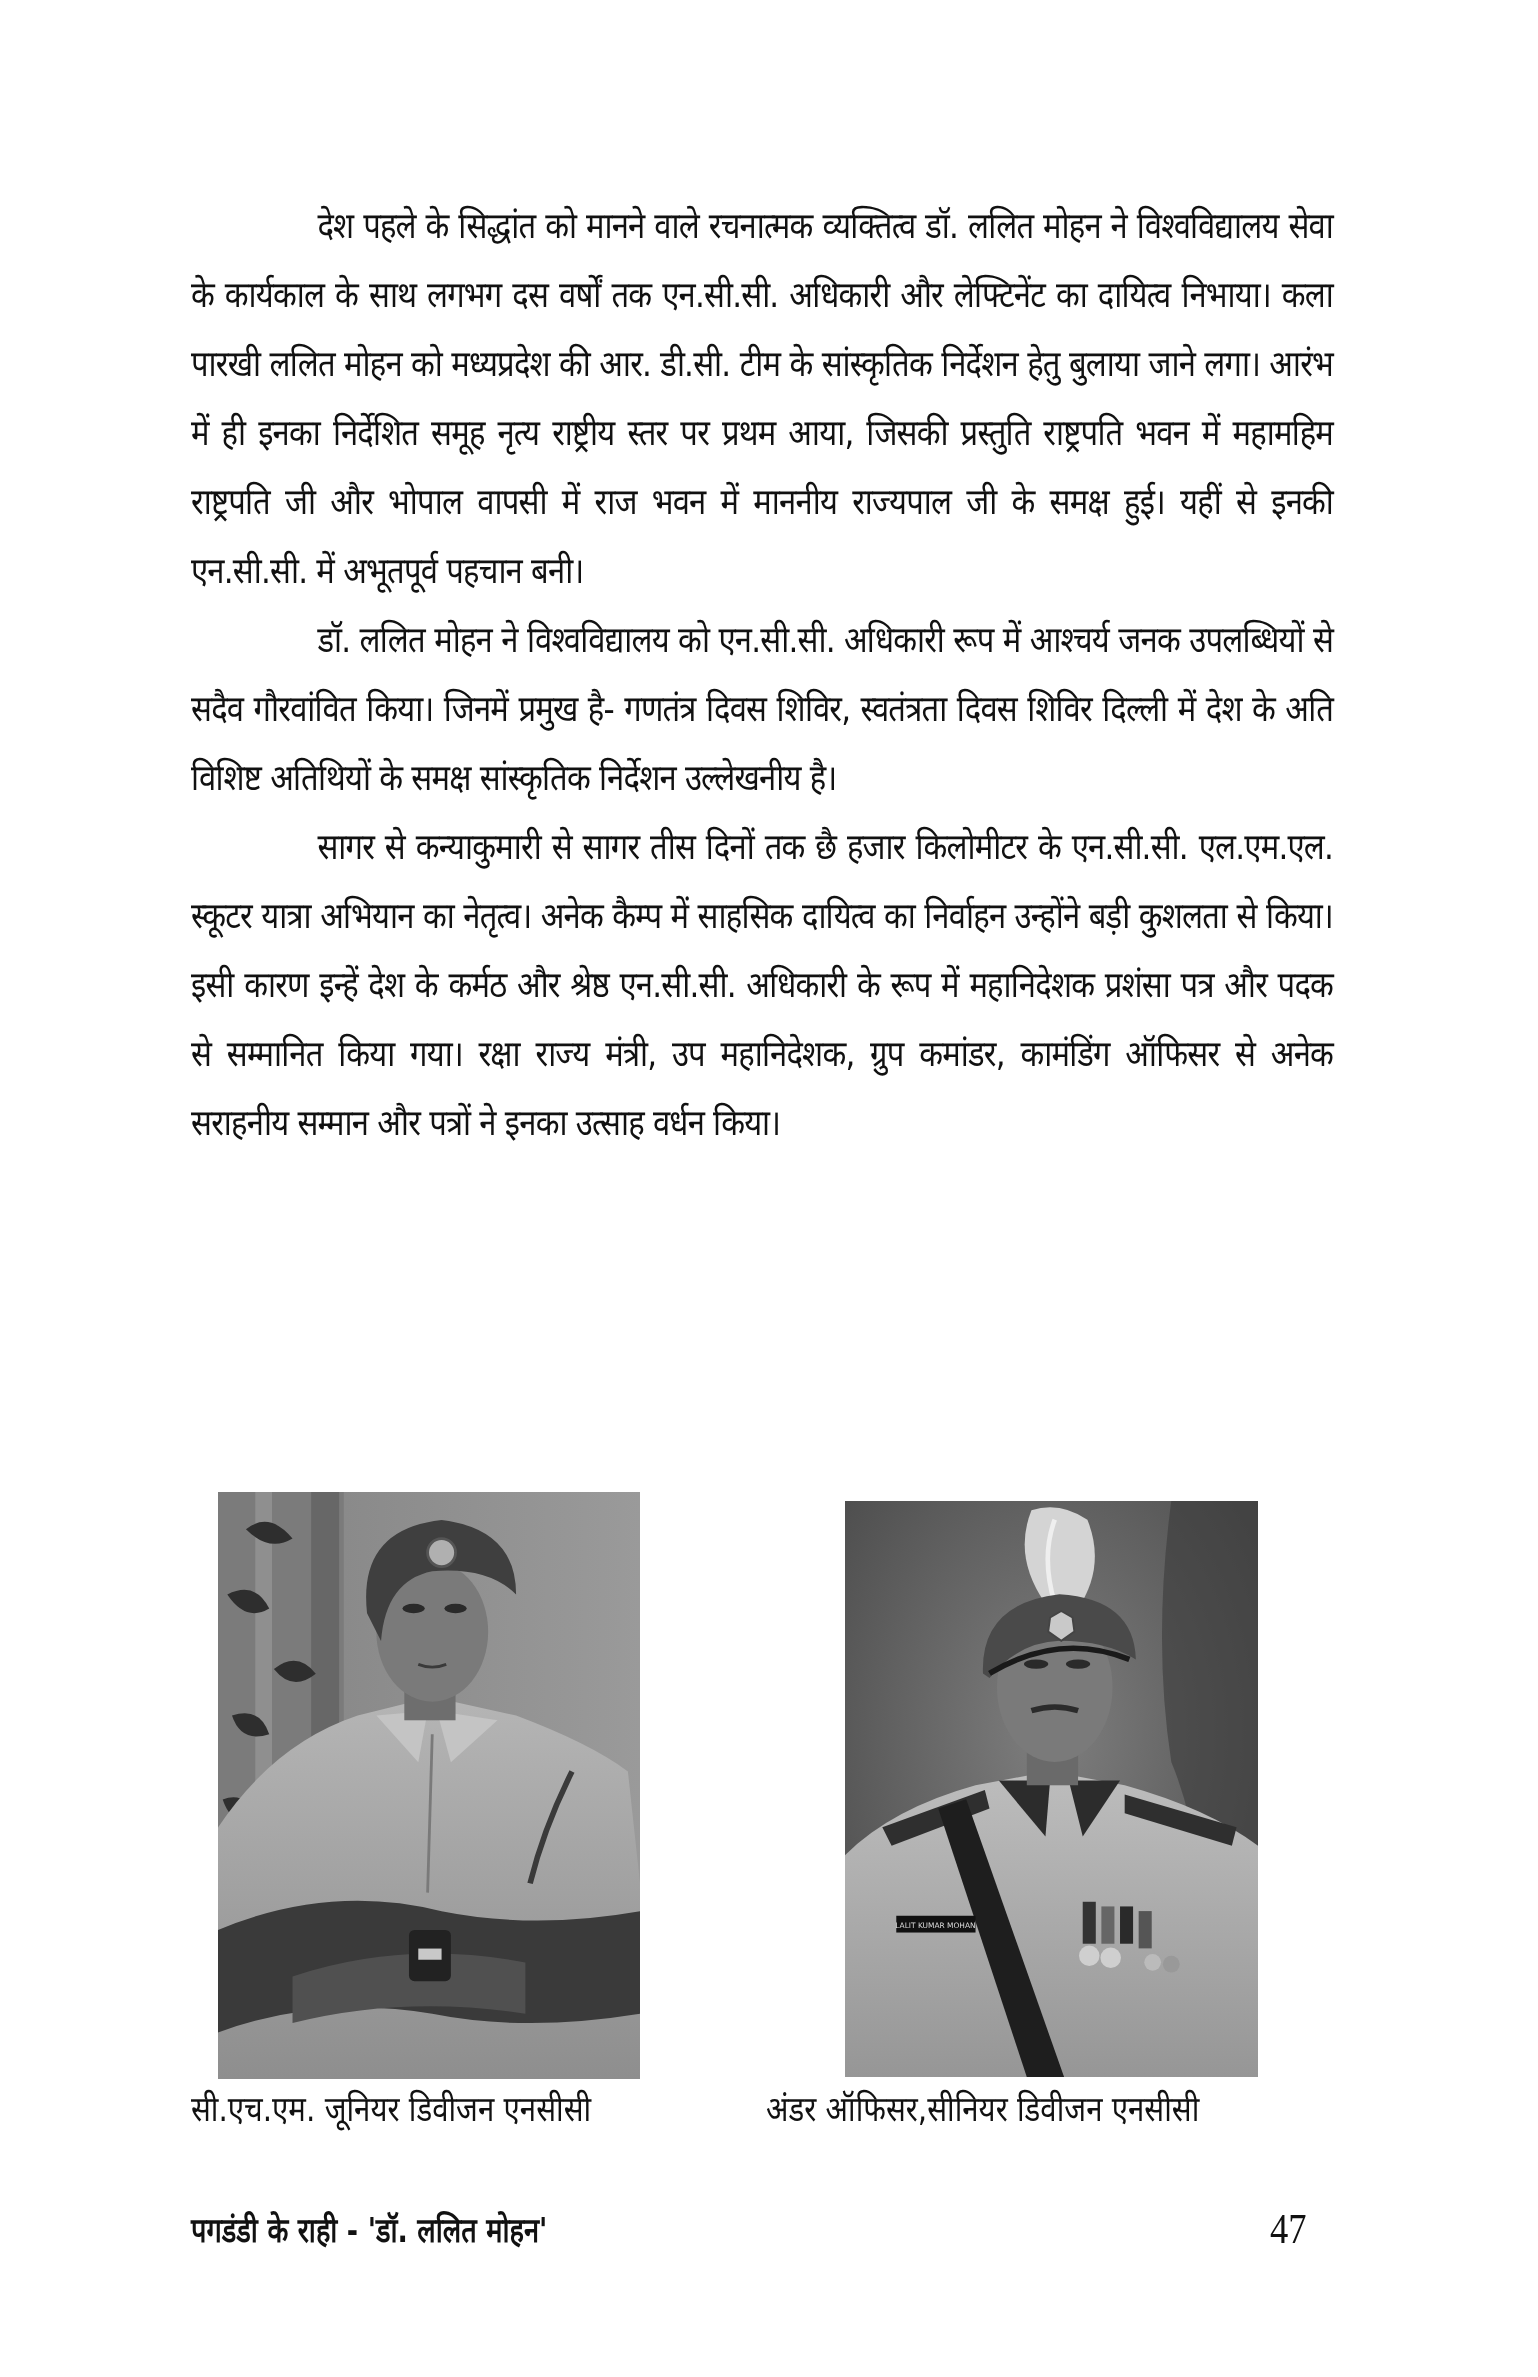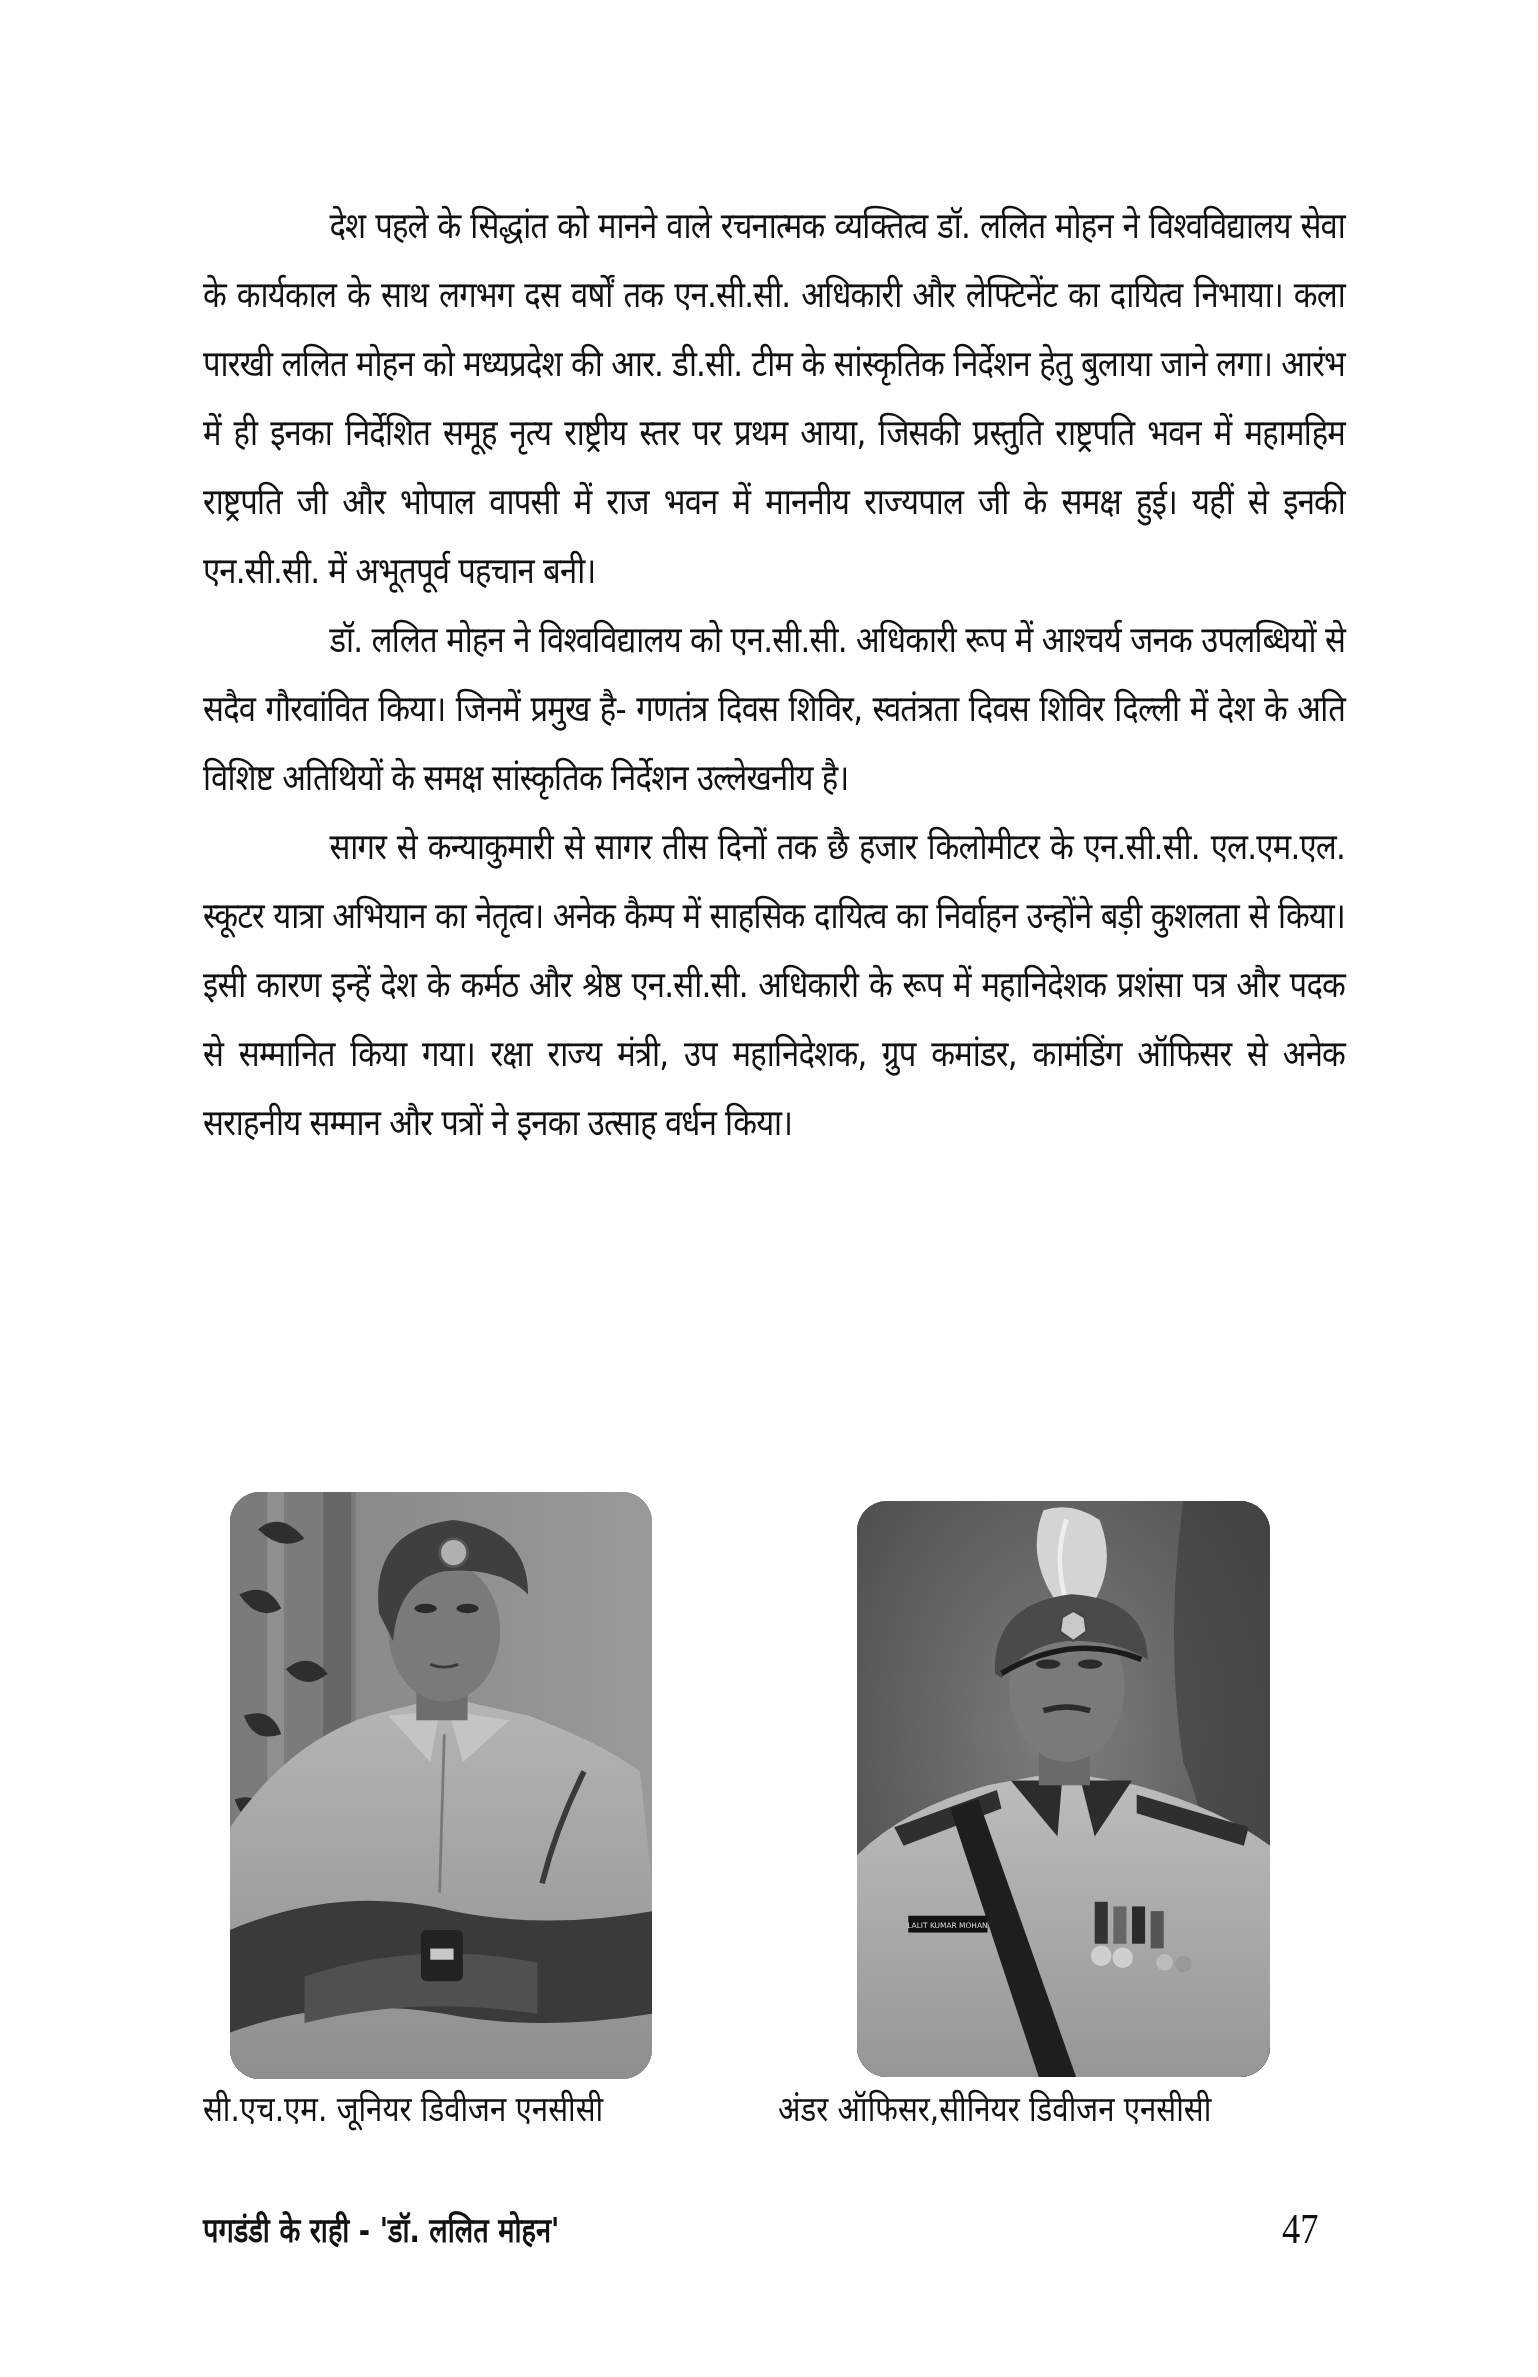--- a/index.html
+++ b/index.html
@@ -10,21 +10,21 @@
     body {
       width: 1538px;
       height: 2377px;
       position: relative;
       overflow: hidden;
       font-family: "DejaVu Sans", "Liberation Sans", sans-serif;
       color: #111111;
     }
     .page {
       position: absolute;
-      left: 12px; top: 0;
+      left: 0; top: 0;
       width: 1222px; height: 2377px;
       background: #ffffff;
     }
     .text-block {
       position: absolute;
       left: 191px;
       top: 191px;
       width: 1142px;
     }
     .para {
@@ -42,21 +42,20 @@
       display: inline-block;
       width: 147px;
     }
     .para + .para {
       margin-top: 0;
     }
     .photo {
       position: absolute;
       overflow: hidden;
       background: #6b6b6b;
-      border-radius: 30px;
     }
     .photo svg {
       width: 100%;
       height: 100%;
       display: block;
     }
     #photo-left {
       left: 218px;
       top: 1492px;
       width: 422px;

